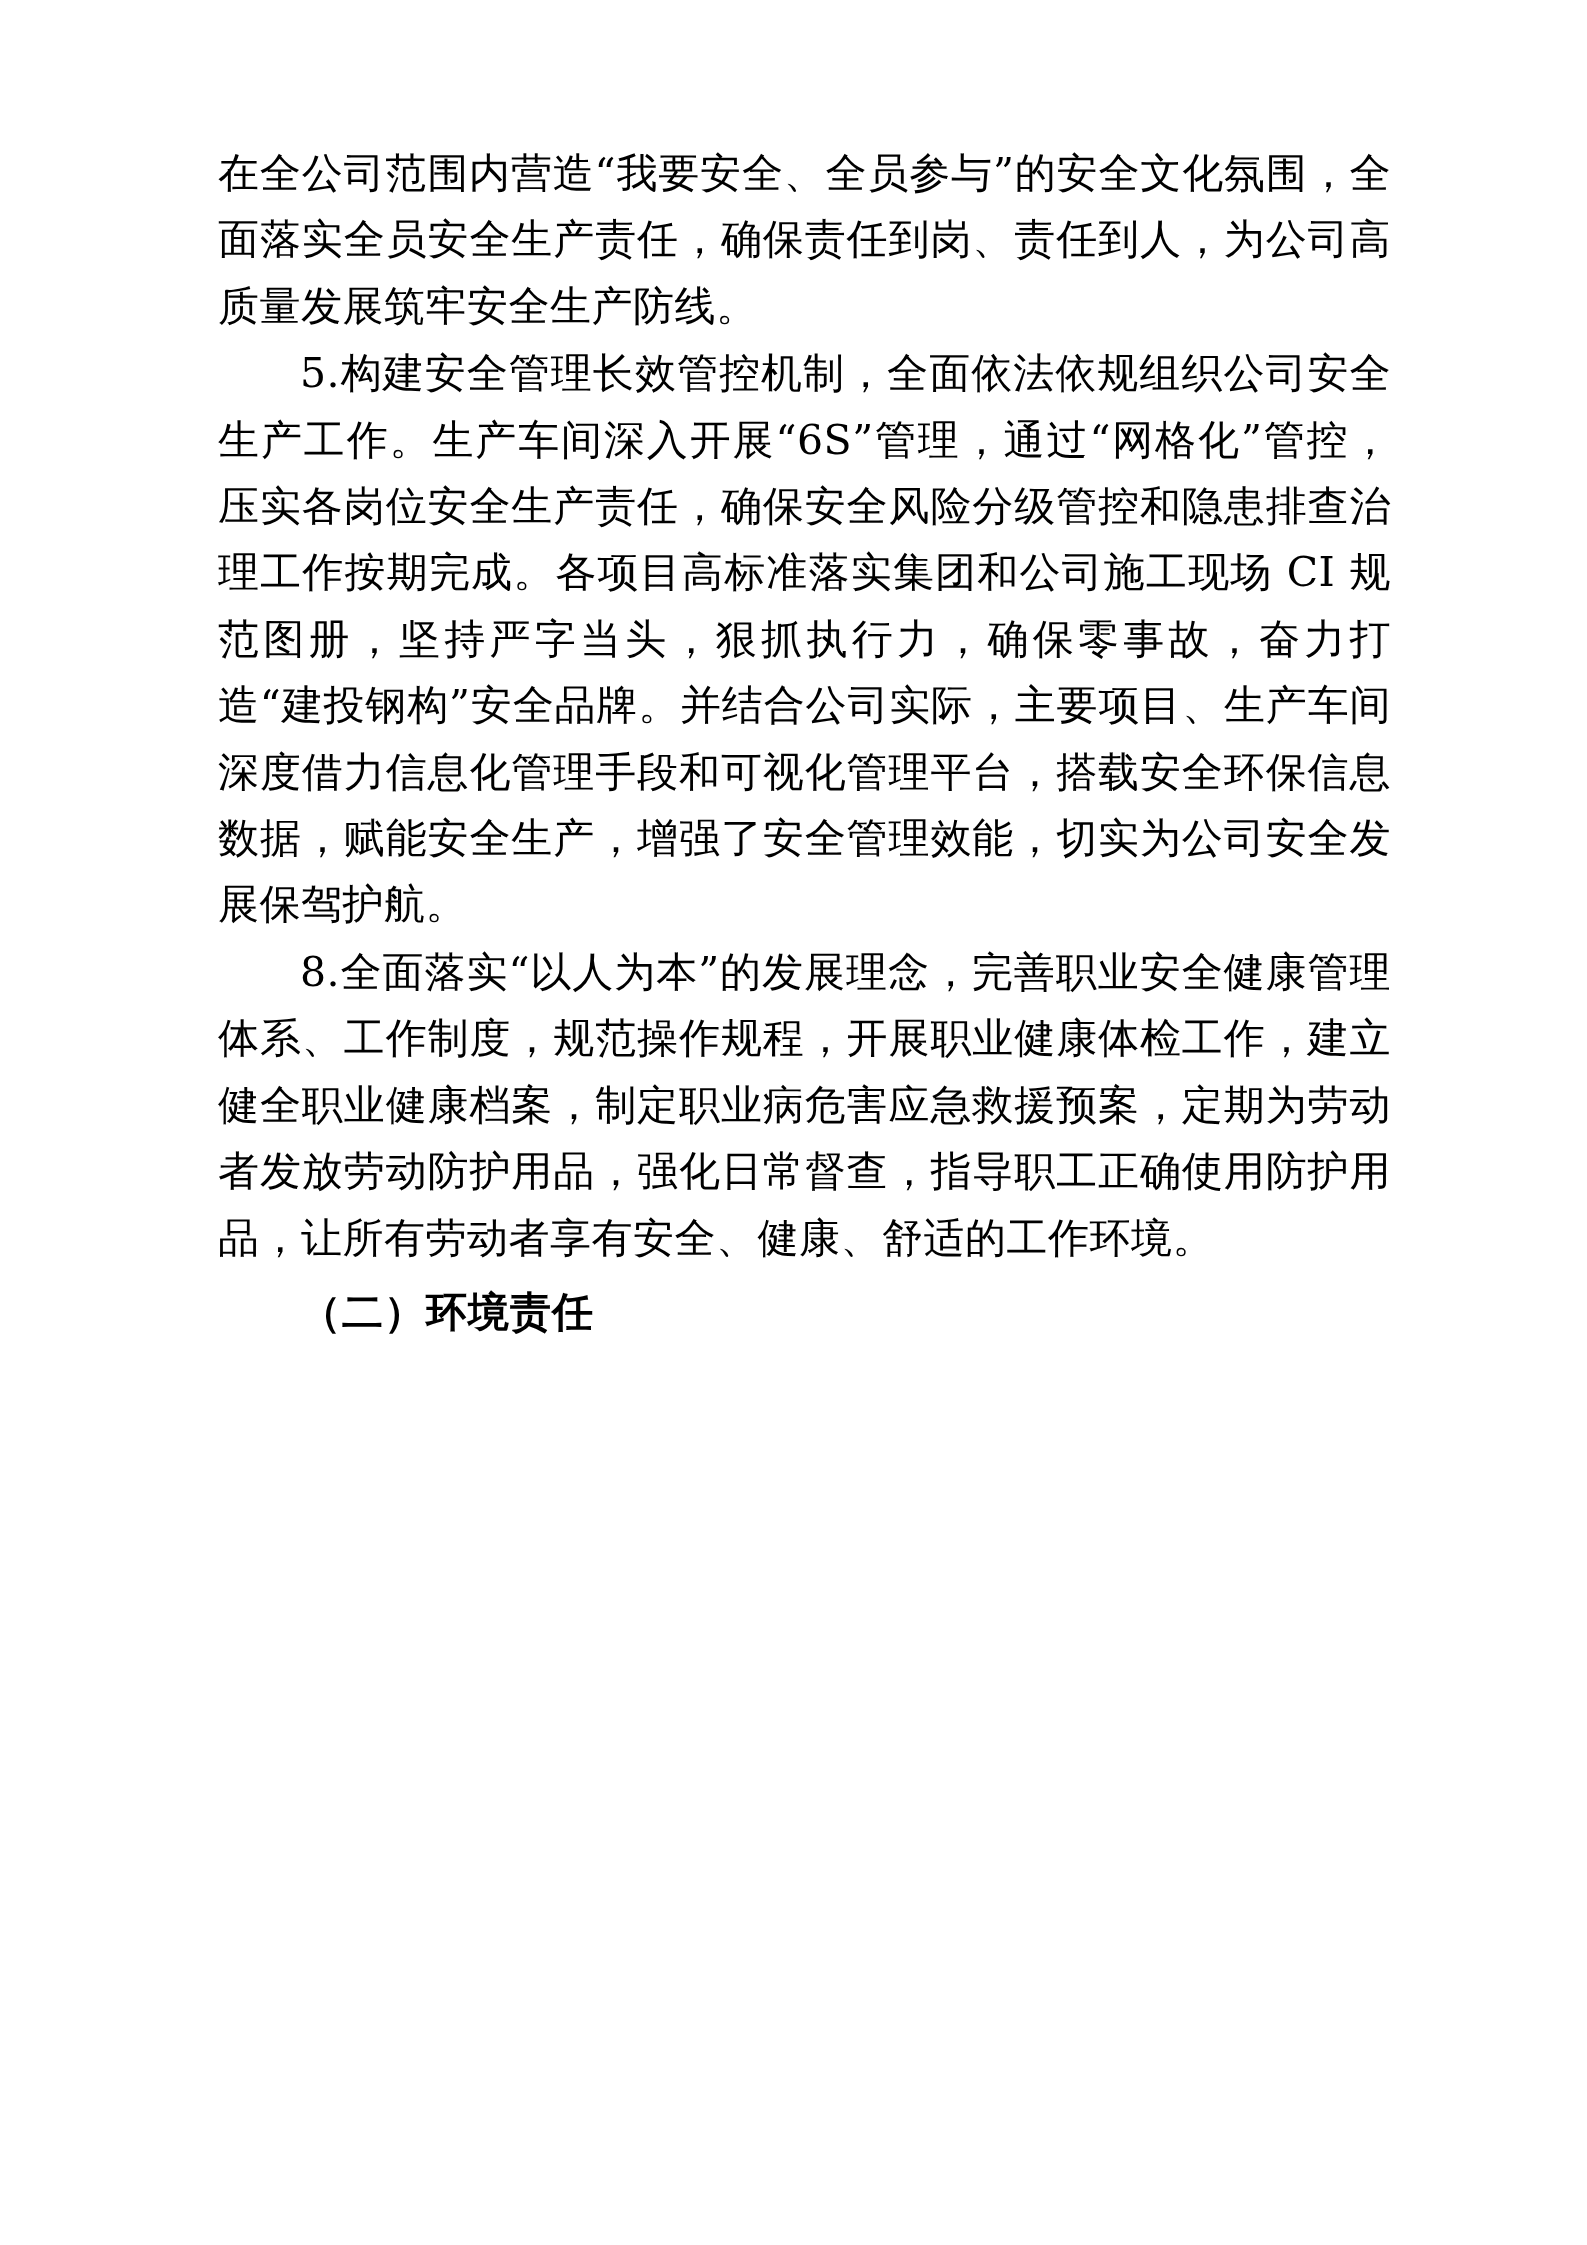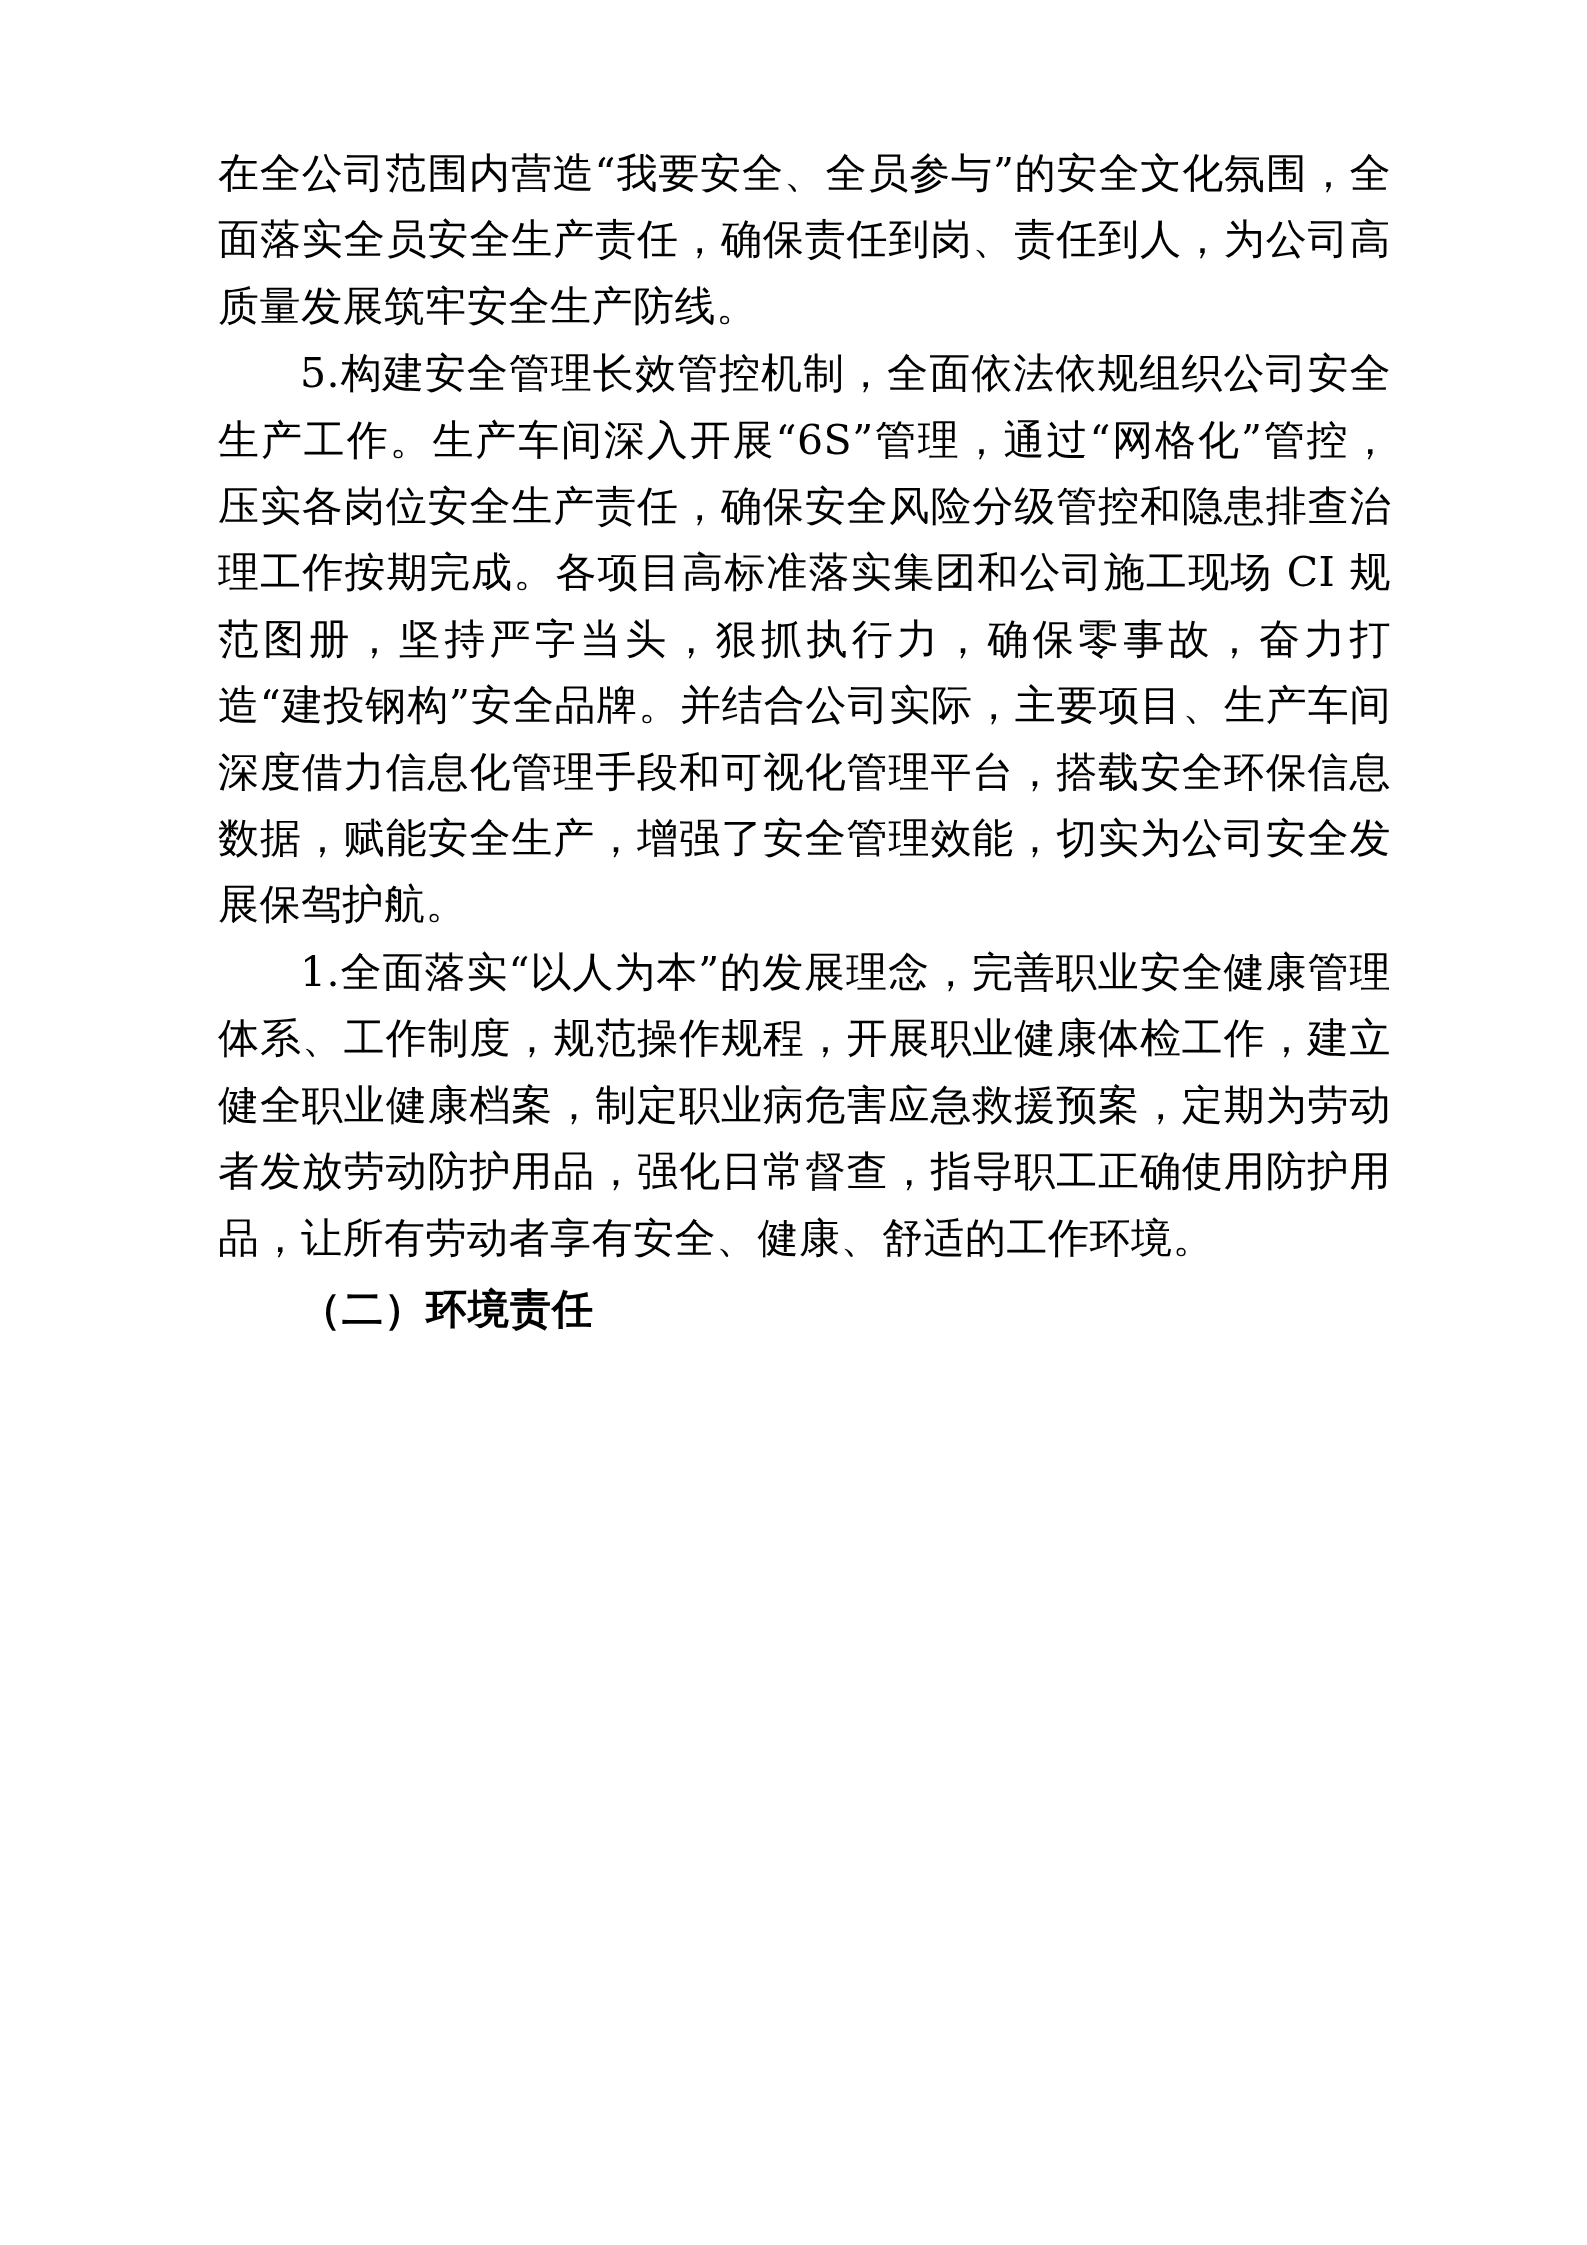--- a/index.html
+++ b/index.html
@@ -31,36 +31,36 @@
   }
   p {
     margin: 0 0 1px 0;
   }
   .indent {
     text-indent: 2em;
   }
   .heading {
     text-indent: 2em;
     font-weight: bold;
-    font-family: Liberation Mono, monospace;
+    font-family: Liberation Serif, serif;
     margin-top: 8px;
     margin-bottom: 4px;
     letter-spacing: 1px;
   }
 </style>
 </head>
 <body>
 
 <div class="page">
   <div class="doc-body">
 
     <p class="">在全公司范围内营造“我要安全、全员参与”的安全文化氛围，全面落实全员安全生产责任，确保责任到岗、责任到人，为公司高质量发展筑牢安全生产防线。</p>
 
     <p class="indent">5.构建安全管理长效管控机制，全面依法依规组织公司安全生产工作。生产车间深入开展“6S”管理，通过“网格化”管控，压实各岗位安全生产责任，确保安全风险分级管控和隐患排查治理工作按期完成。各项目高标准落实集团和公司施工现场 CI 规范图册，坚持严字当头，狠抓执行力，确保零事故，奋力打造“建投钢构”安全品牌。并结合公司实际，主要项目、生产车间深度借力信息化管理手段和可视化管理平台，搭载安全环保信息数据，赋能安全生产，增强了安全管理效能，切实为公司安全发展保驾护航。</p>
 
-    <p class="indent">1.全面落实“以人为本”的发展理念，完善职业安全健康管理体系、工作制度，规范操作规程，开展职业健康体检工作，建立健全职业健康档案，制定职业病危害应急救援预案，定期为劳动者发放劳动防护用品，强化日常督查，指导职工正确使用防护用品，让所有劳动者享有安全、健康、舒适的工作环境。</p>
+    <p class="indent">8.全面落实“以人为本”的发展理念，完善职业安全健康管理体系、工作制度，规范操作规程，开展职业健康体检工作，建立健全职业健康档案，制定职业病危害应急救援预案，定期为劳动者发放劳动防护用品，强化日常督查，指导职工正确使用防护用品，让所有劳动者享有安全、健康、舒适的工作环境。</p>
 
     <p class="heading">（二）环境责任</p>
 
 
 
   </div>
 </div>
 
 </body></html>

